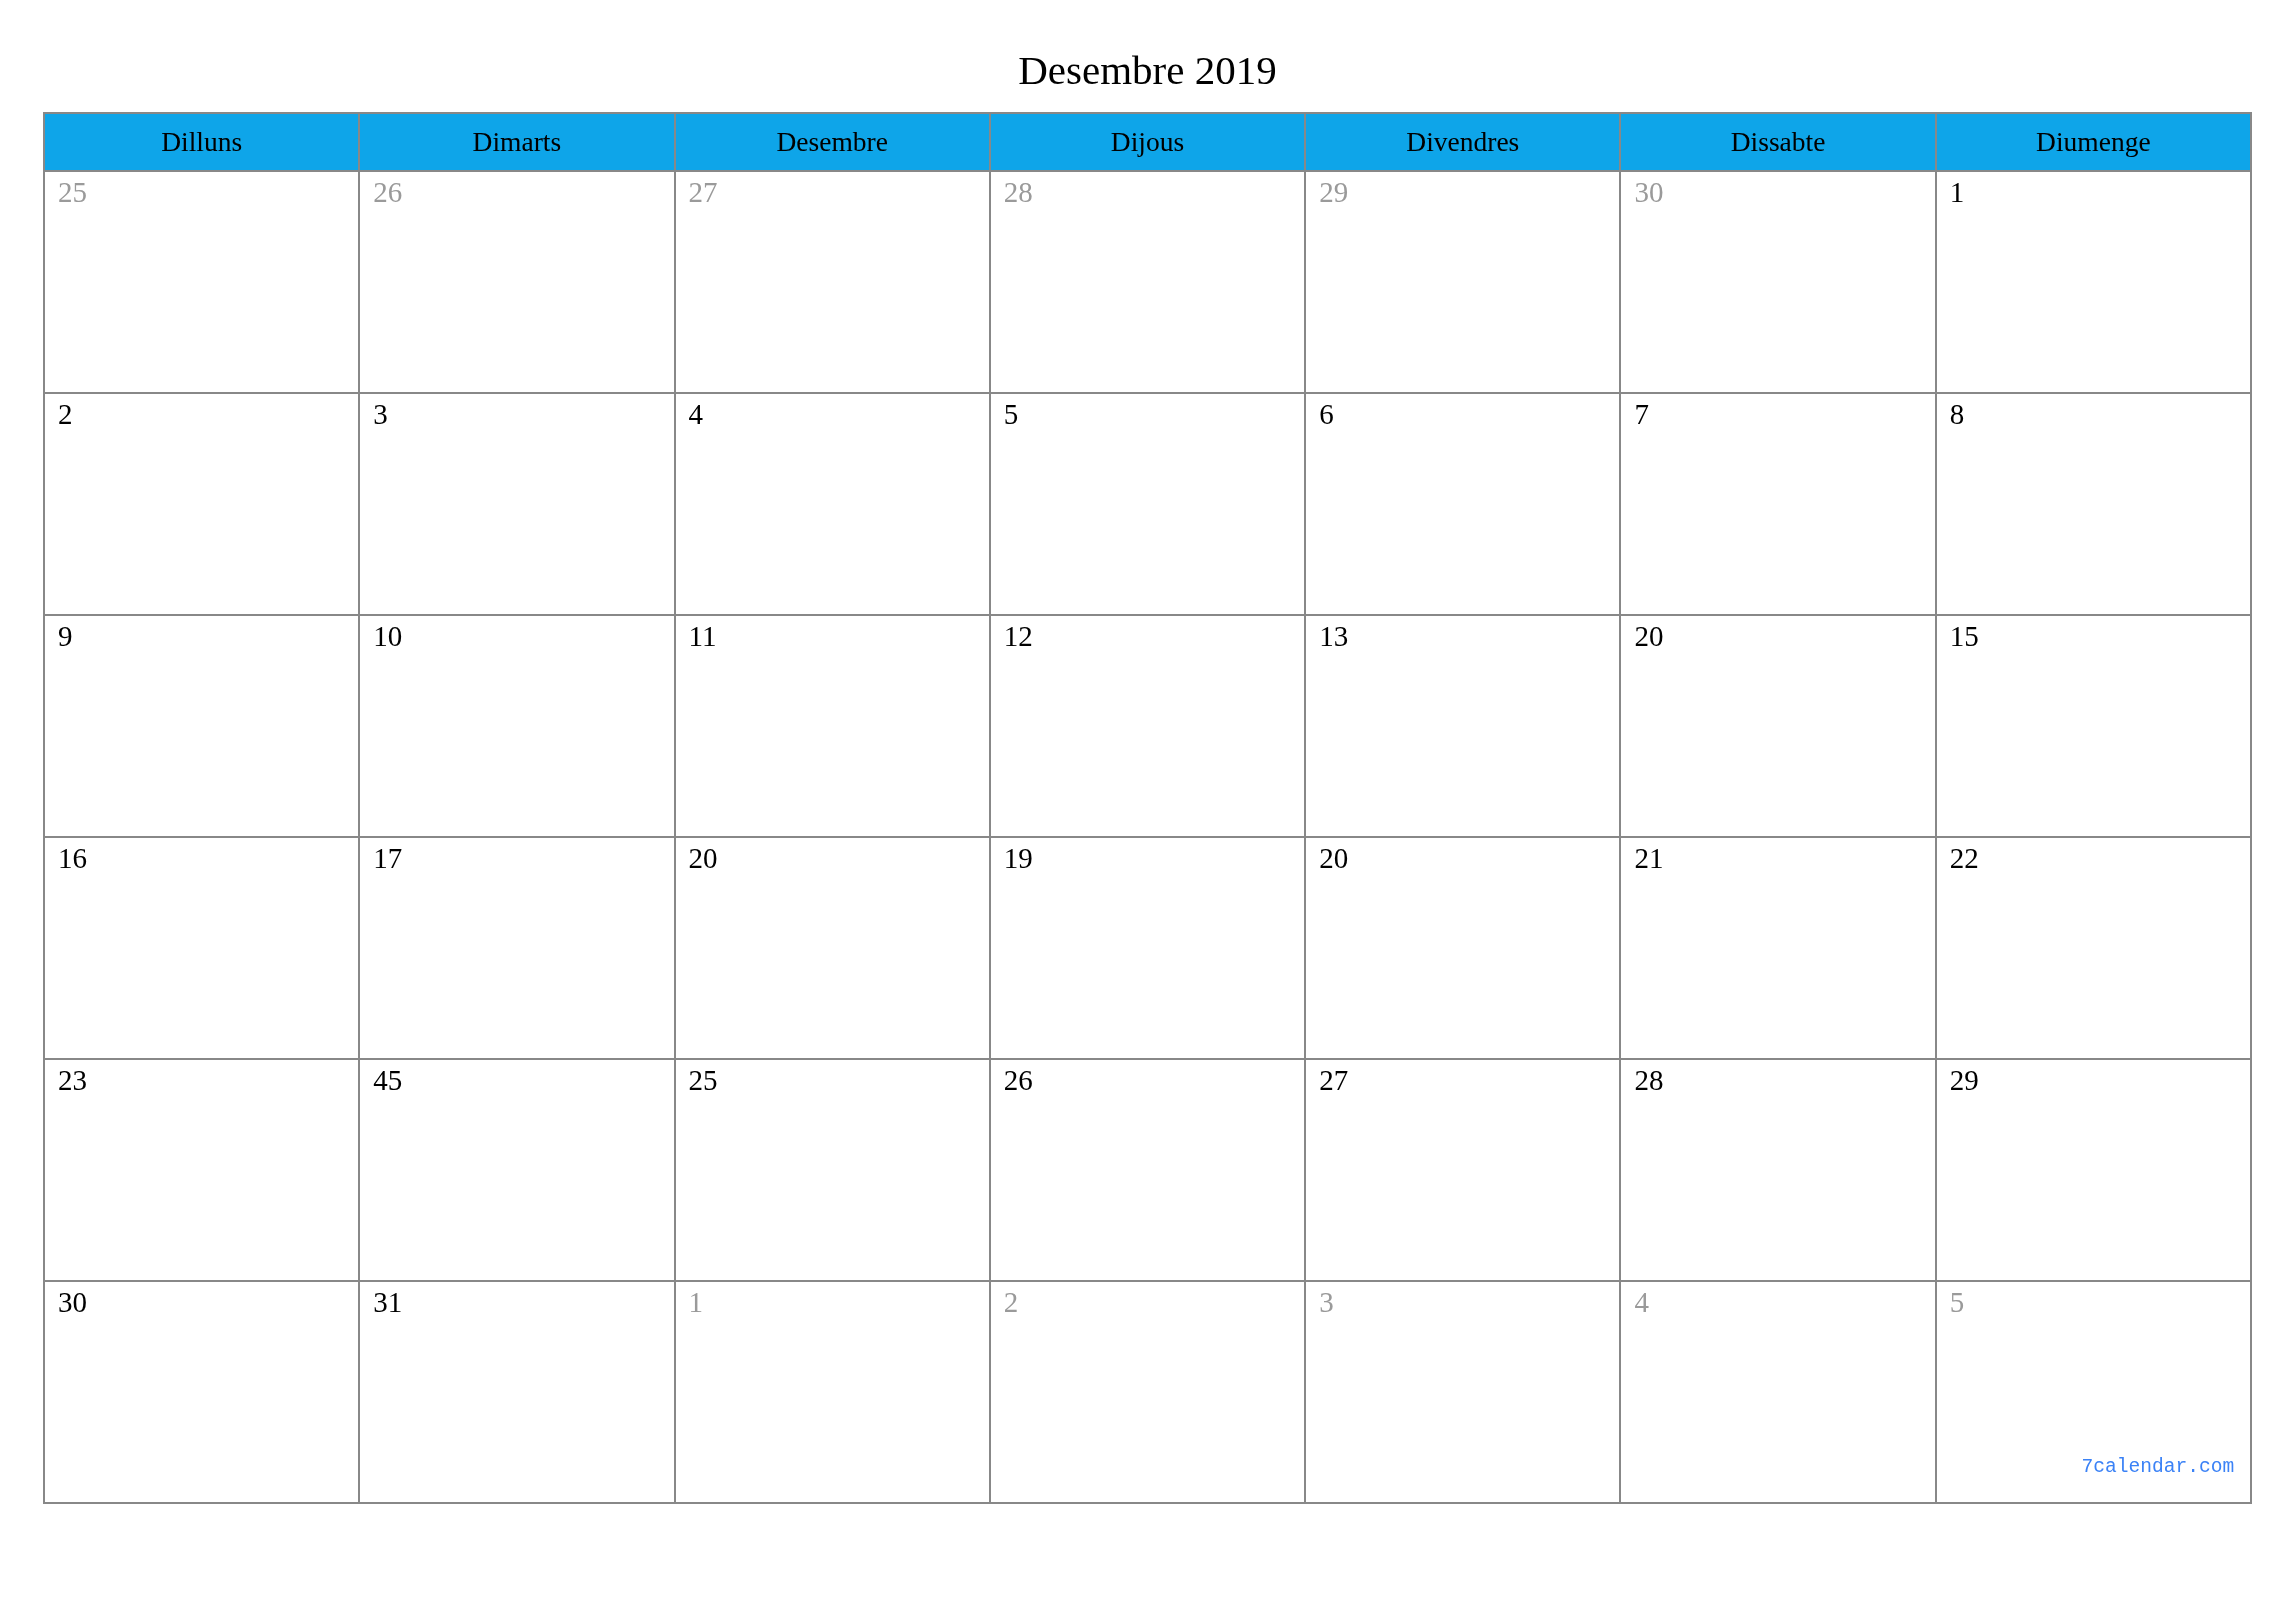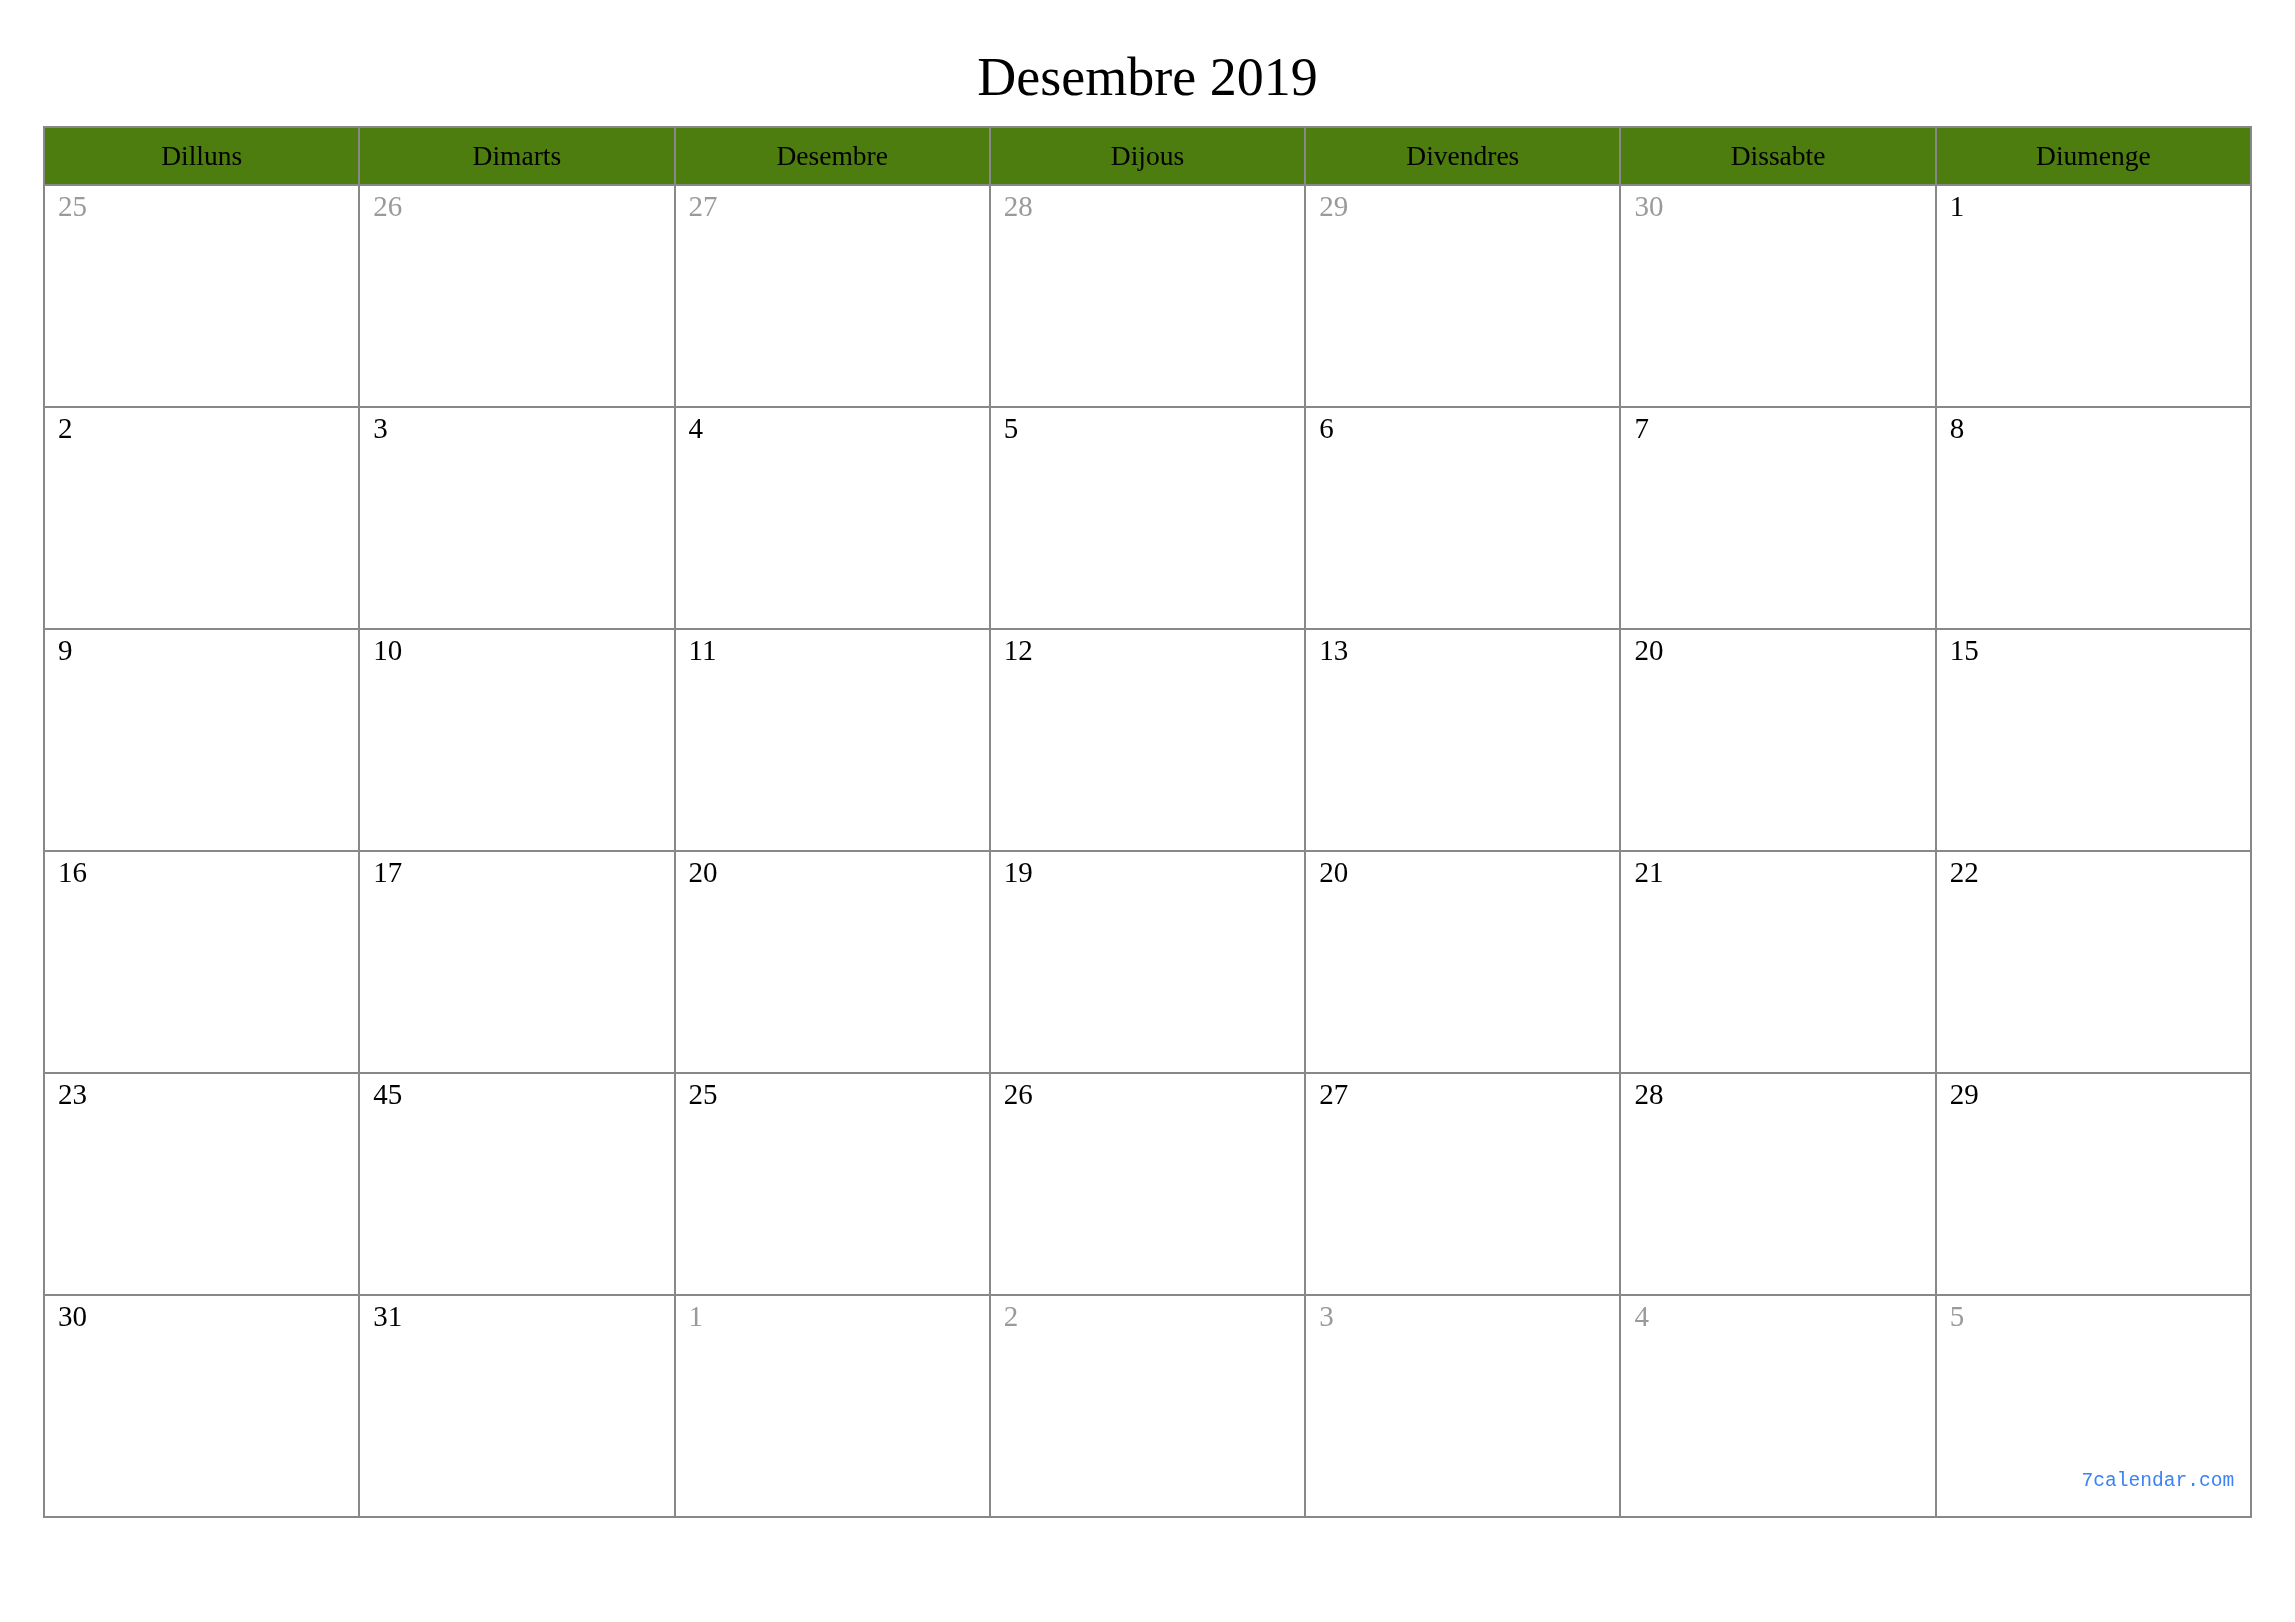--- a/index.html
+++ b/index.html
@@ -1,27 +1,27 @@
 <!DOCTYPE html>
 <html style="font-size:10.5px"><head>
   <meta charset="utf-8">
   <style>
     * { margin: 0; padding: 0; box-sizing: border-box; }
     html, body { width: 2295px; height: 1623px; }
     body { background: #fff; font-family: "Times New Roman", Times, serif; color: #000; }
     .page { padding: 46px 43px 26px 43px; }
-    .title { text-align: center; font-size: 54px; margin-bottom: 18.3px; font-weight: 400; }
+    .title { text-align: center; font-size: 41px; margin-bottom: 18.3px; font-weight: 400; }
     .cal { border: 0.7px solid #888; }
     .head-row { display: grid; grid-template-columns: repeat(7, 1fr); }
     .head-cell {
       border: 0.7px solid #888;
       text-align: center;
       font-size: 27.5px;
       padding: 11.8px 0;
-      background: #4d7c0f;
+      background: #0ea5e9;
     }
     .week-row { display: grid; grid-template-columns: repeat(7, 1fr); }
     .day-cell {
       border: 0.7px solid #888;
       height: 222px;
       padding: 4px 13px;
       font-size: 29px;
       position: relative;
     }
     .day-cell.out { color: #9a9a9a; }

